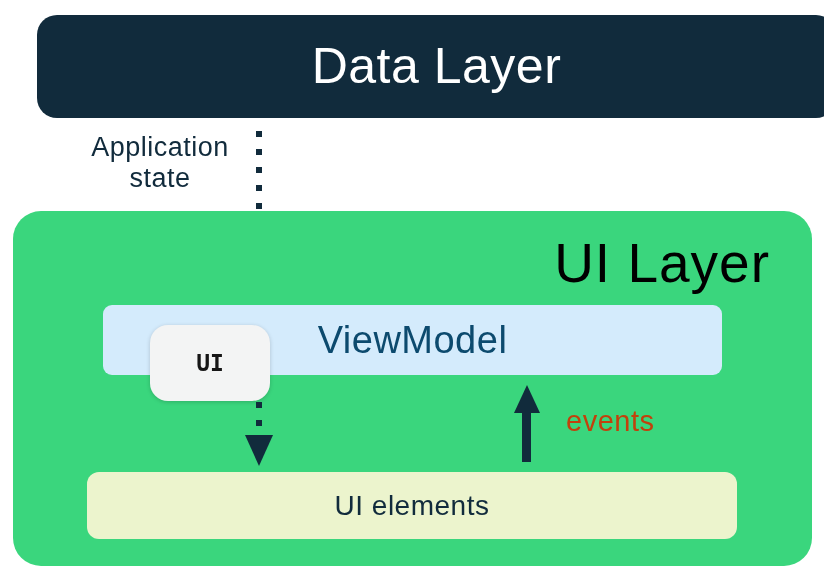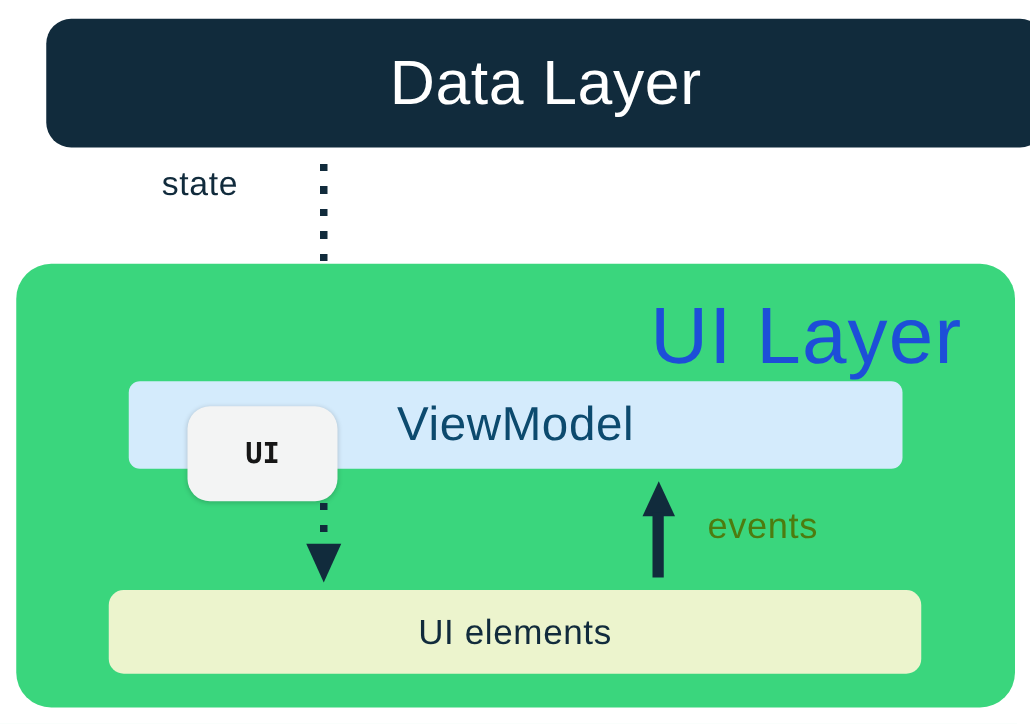--- a/index.html
+++ b/index.html
@@ -72,22 +72,22 @@
   .ui-layer {
     position: absolute;
     left: 13px; top: 211px;
     width: 799px; height: 355px;
     background: #3AD67D;
     border-radius: 28px;
   }
   .ui-layer .title {
     position: absolute;
     top: 22px; right: 42px;
-    color: #1d4ed8;
-    font-size: 64px;
+    color: #000000;
+    font-size: 55px;
     letter-spacing: 1px;
     line-height: 1.1;
   }
 
   
   .viewmodel {
     position: absolute;
     left: 103px; top: 305px;
     width: 619px; height: 70px;
     background: #D4EBFC;
@@ -135,21 +135,21 @@
   }
   .events-arrow-shaft {
     position: absolute;
     left: 522px; top: 410px;
     width: 9px; height: 52px;
     background: #112B3C;
   }
   .events-label {
     position: absolute;
     left: 566px; top: 406px;
-    color: #4d7c0f;
+    color: #c2410c;
     font-size: 29px;
     letter-spacing: 0.5px;
     line-height: 31px;
   }
 
   
   .ui-elements {
     position: absolute;
     left: 87px; top: 472px;
     width: 650px; height: 67px;
@@ -169,20 +169,21 @@
 </head>
 <body>
 
 <div class="canvas">
 
   <div class="data-layer">
     <div class="title">Data Layer</div>
   </div>
 
   <div class="app-data-label">
+    <div>Application</div>
     <div>state</div>
   </div>
 
   <div class="dotted-line first"></div>
   <div class="tri-down first"></div>
 
   <div class="ui-layer">
     <div class="title">UI Layer</div>
   </div>
 

